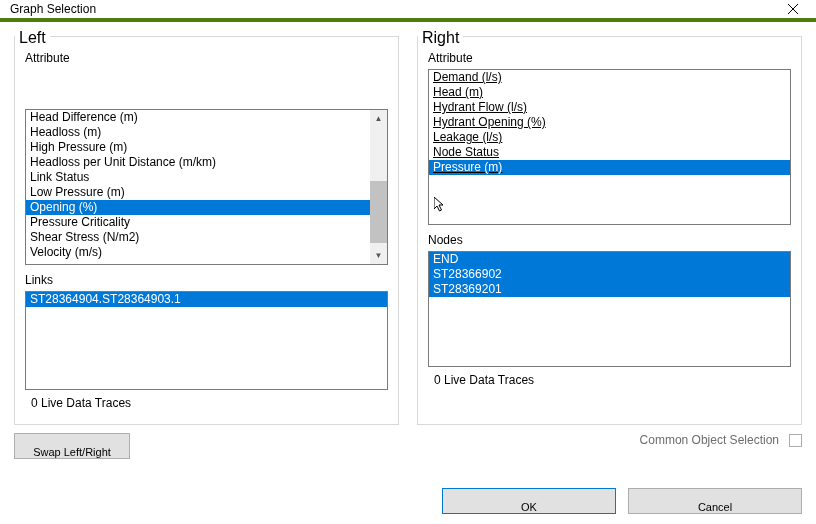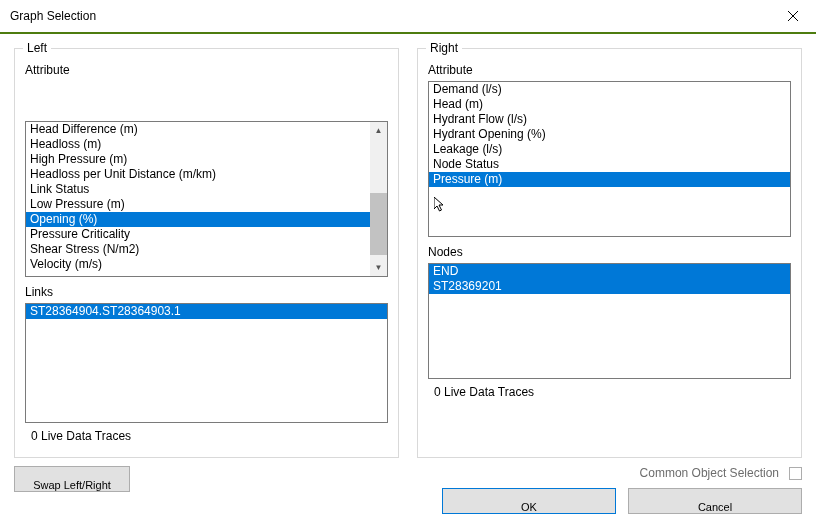--- a/index.html
+++ b/index.html
@@ -8,25 +8,25 @@
     font-family: "Segoe UI", Tahoma, sans-serif;
     font-size: 12px;
     background: #ffffff;
     color: #000;
     width: 816px;
     height: 524px;
     overflow: hidden;
     position: relative;
   }
   .titlebar {
-    height: 34px;
+    height: 22px;
     display:flex;
     align-items:center;
     padding: 0 0 0 10px;
-    border-bottom: 2px solid #4d7c0f;
+    border-bottom: 4px solid #4d7c0f;
   }
   .titlebar .title { flex:1; font-size:12px; }
   .titlebar .close {
     width:46px; height:30px;
     display:flex; align-items:center; justify-content:center;
     cursor:pointer;
   }
 
   .content {
     padding: 8px 14px 0 14px;
@@ -35,38 +35,38 @@
   }
   .panel {
     flex:1;
     border:1px solid #d9d9d9;
     padding: 10px 10px 10px 10px;
     position:relative;
     margin-top: 6px;
   }
   .panel-label {
     position:absolute;
-    top:-8px; left:8px;
+    top:-8px; left:0;
     background:#fff;
     padding:0 4px;
-    font-size:12px;
+    font-size:16px;
   }
   .section-label {
     font-size:12px;
     margin: 4px 0 4px 0;
   }
   .listbox {
     border:1px solid #7a7a7a;
     background:#fff;
     overflow-y:auto;
     position:relative;
   }
   .attr-left { height:156px; }
-  .attr-right { height:156px; }
-  .links-box { height:120px; margin-top:2px;}
+  .attr-right { height:156px;text-decoration:underline; }
+  .links-box { height:99px; margin-top:2px;}
   .nodes-box { height:116px; margin-top:2px;}
   .listbox .item {
     padding: 0px 4px;
     line-height:15px;
     font-size:12px;
     white-space:nowrap;
     cursor:default;
   }
   .listbox .item.selected {
     background:#0078d7;
@@ -199,20 +199,21 @@
           <div class="item">Leakage (l/s)</div>
           <div class="item">Node Status</div>
           <div class="item selected">Pressure (m)</div>
         </div>
     </div>
 
     <div class="section-label" style="margin-top:8px;">Nodes</div>
     <div class="listbox nodes-box">
       <div id="right-nodes-items">
           <div class="item selected">END</div>
+          <div class="item selected">ST28366902</div>
           <div class="item selected">ST28369201</div>
         </div>
     </div>
     <div class="status-line">0 Live Data Traces</div>
   </div>
 </div>
 
 <div class="bottom-controls">
   <div style="display:flex; flex-direction:column;">
     <button class="wbtn swap-btn">Swap Left/Right</button>

